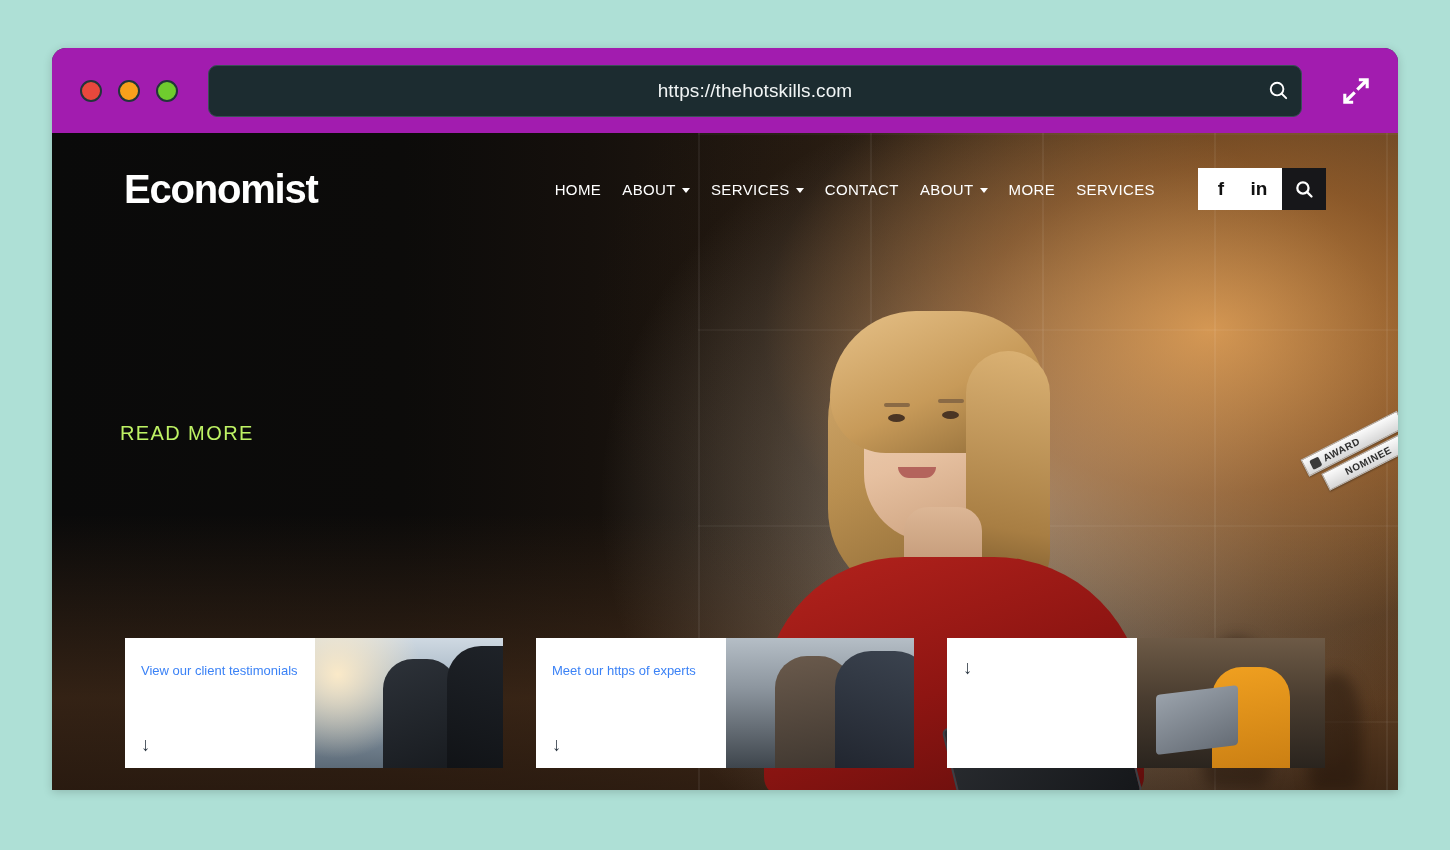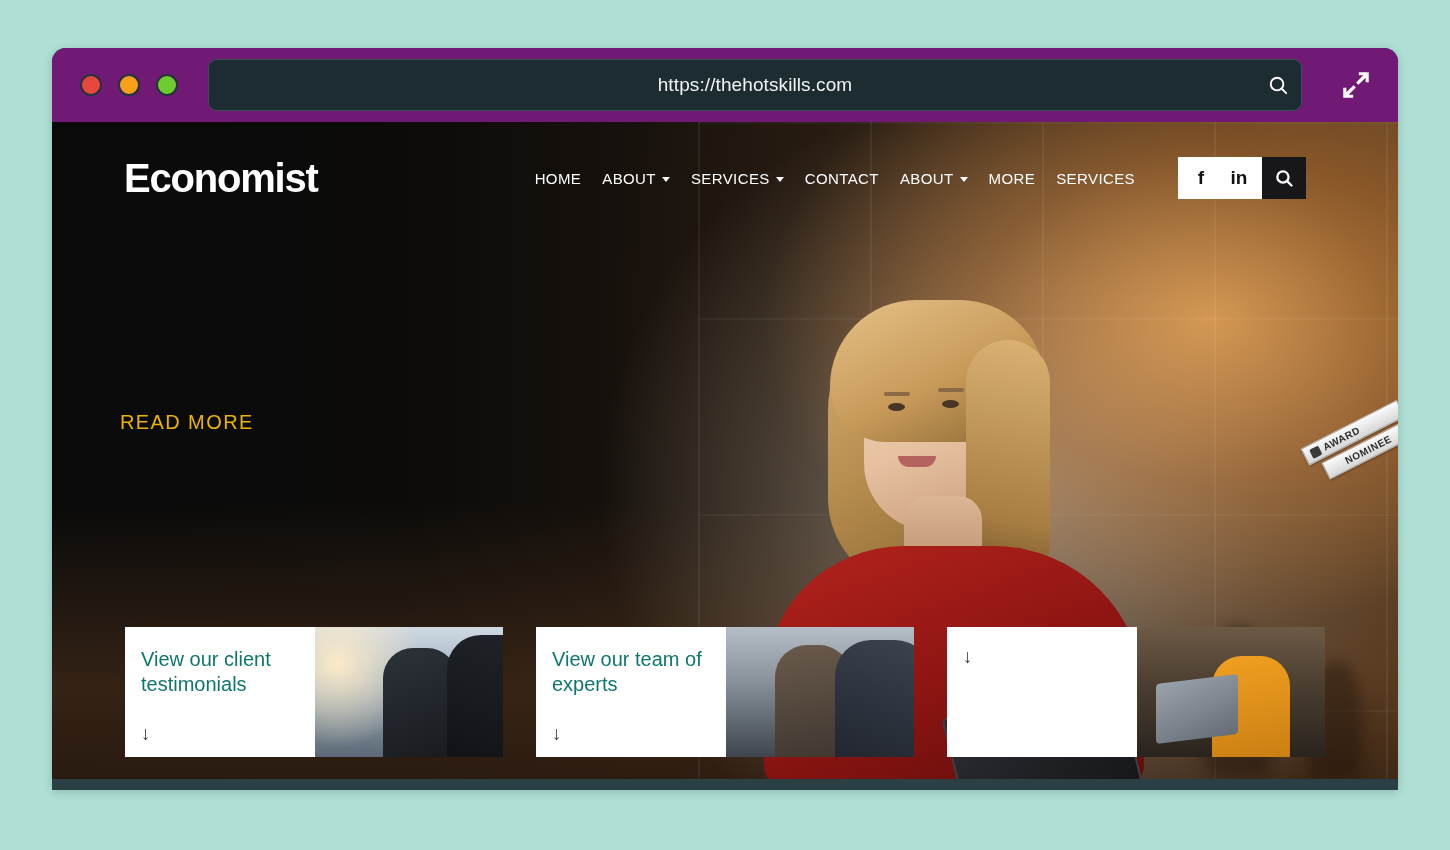--- a/index.html
+++ b/index.html
@@ -20,22 +20,22 @@
     width: 1346px;
     height: 742px;
     border-radius: 14px 14px 0 0;
     background: #2b4045;
     overflow: hidden;
     box-shadow: 0 2px 10px rgba(0,0,0,.18);
   }
 
   .chrome-bar {
     position: relative;
-    height: 74px;
-    background: #701a75;
+    height: 85px;
+    background: #a21caf;
     display: flex;
     align-items: center;
     padding: 0 16px 0 28px;
   }
 
   .traffic-lights { display: flex; gap: 16px; align-items: center; flex: 0 0 auto; }
   .dot { width: 22px; height: 22px; border-radius: 50%; border: 2px solid #22353a; }
   .dot.red    { background: #e8483c; }
   .dot.yellow { background: #f9a01b; }
   .dot.green  { background: #6fcc2e; }
@@ -197,21 +197,21 @@
     flex: 0 0 auto;
   }
 
   
   .site-header {
     position: relative;
     z-index: 6;
     height: 112px;
     display: flex;
     align-items: center;
-    padding: 0 92px 0 72px;
+    padding: 0 72px 0 72px;
   }
   .logo {
     color: #ffffff;
     font-size: 40px;
     font-weight: bold;
     letter-spacing: -1.2px;
     line-height: 1;
   }
   .nav {
     margin-left: auto;
@@ -273,21 +273,21 @@
   }
   .hero-title {
     color: #ffffff;
     font-size: 48px;
     line-height: 60px;
     font-weight: normal;
     letter-spacing: -.3px;
   }
   .hero-cta {
     margin-top: 41px;
-    color: #eab308;
+    color: #bef264;
     font-size: 20px;
     letter-spacing: 1.4px;
   }
 
   
   .cards {
     position: absolute;
     left: 73px;
     bottom: 22px;
     z-index: 7;
@@ -302,22 +302,22 @@
     overflow: hidden;
   }
   .card-text {
     flex: 0 0 190px;
     padding: 20px 14px 14px 16px;
     display: flex;
     flex-direction: column;
     justify-content: space-between;
   }
   .card-title {
-    color: #0f766e;
-    font-size: 20px;
+    color: #3b82f6;
+    font-size: 13px;
     line-height: 25px;
   }
   .card-arrow { color: #2f3a45; font-size: 19px; line-height: 1; }
   .card-img { flex: 1 1 auto; position: relative; overflow: hidden; }
 
   
   .img-testimonials {
     position: absolute; inset: 0;
     background:
       radial-gradient(120px 120px at 12% 28%, rgba(255,236,200,.95) 0%, rgba(255,236,200,0) 70%),
@@ -489,21 +489,21 @@
           <div class="card-title">View our client testimonials</div>
           <div class="card-arrow">↓</div>
         </div>
         <div class="card-img">
           <div class="img-testimonials"></div>
         </div>
       </div>
 
       <div class="card">
         <div class="card-text">
-          <div class="card-title">View our team of experts</div>
+          <div class="card-title">Meet our https of experts</div>
           <div class="card-arrow">↓</div>
         </div>
         <div class="card-img">
           <div class="img-experts"></div>
         </div>
       </div>
 
       <div class="card">
         <div class="card-text">
           <div class="card-arrow">↓</div>

